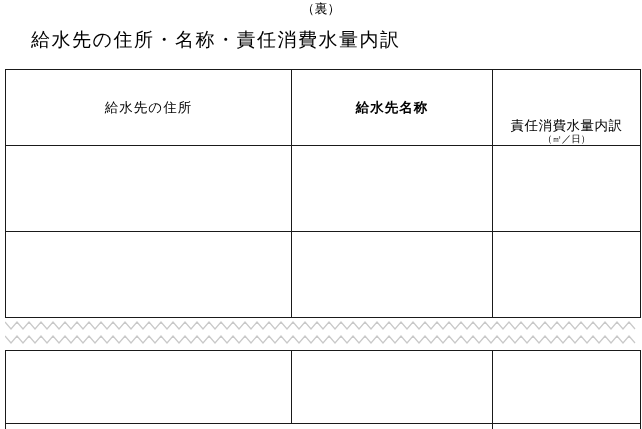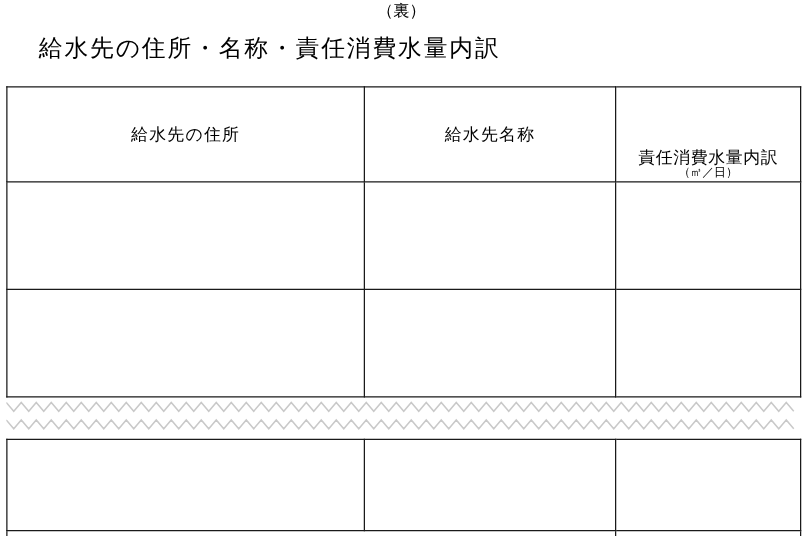--- a/index.html
+++ b/index.html
@@ -54,21 +54,21 @@
     table-layout: fixed;
   }
   table.grid td {
     border: 1px solid #1a1a1a;
     padding: 0;
     vertical-align: middle;
     text-align: center;
     font-size: 13.5px;
   }
   .col-a { width: 285px; }
-  .col-b { width: 200px; }
+  .col-b { width: 200px; font-weight: bold; }
   .col-c { width: 147px; }
 
   .head-row td {
     height: 36px;
     font-size: 14.5px;
     letter-spacing: 1px;
   }
   .head-c-main {
     font-size: 13.5px;
     letter-spacing: 0.5px;

